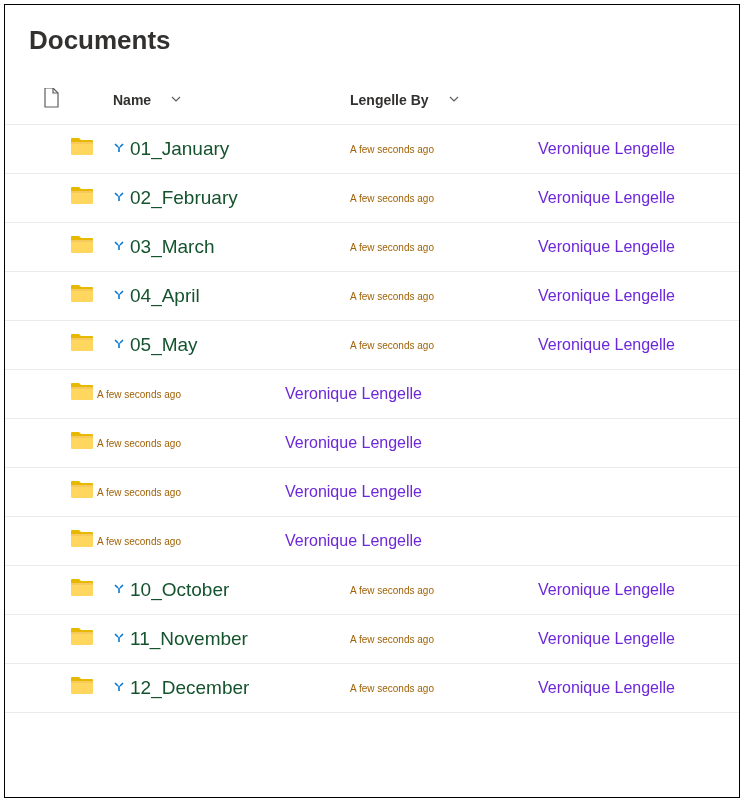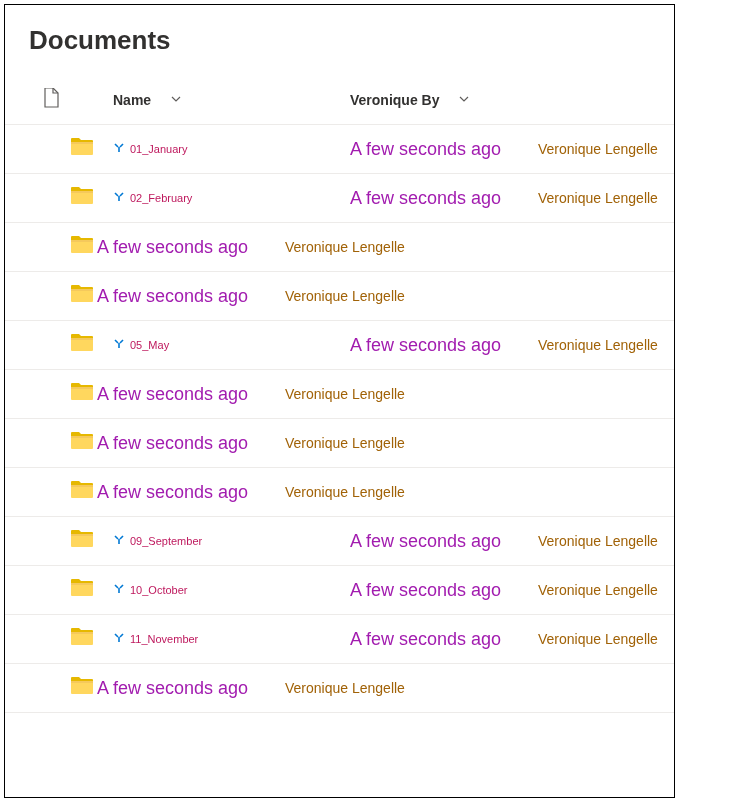--- a/index.html
+++ b/index.html
@@ -7,21 +7,21 @@
       padding: 0;
       box-sizing: border-box;
     }
     body {
       font-family: 'Segoe UI', Tahoma, Geneva, Verdana, sans-serif;
       background: #fff;
       padding: 4px;
     }
     .container {
       border: 1px solid #000;
-      width: 671px;
+      width: 736px;
       height: 794px;
       background: #fff;
       padding: 20px 0 0 0;
       overflow: hidden;
     }
     .page-title {
       font-size: 26px;
       font-weight: 600;
       color: #323130;
       padding: 0 24px 20px 24px;
@@ -87,30 +87,30 @@
     .name-cell {
       display: flex;
       align-items: center;
       gap: 5px;
       padding-left: 16px;
     }
     .new-badge {
       display: inline-block;
     }
     .item-name {
-      font-size: 11px;
-      color: #be185d;
+      font-size: 19px;
+      color: #14532d;
     }
     .item-modified {
-      font-size: 18px;
-      color: #a21caf;
+      font-size: 10px;
+      color: #a16207;
     }
     .item-modifiedby {
-      font-size: 14px;
-      color: #a16207;
+      font-size: 16px;
+      color: #6d28d9;
       text-align: center;
     }
     .file-type-icon {
       display: inline-block;
     }
   </style>
 </head>
 <body>
 
 <div class="container">
@@ -131,21 +131,21 @@
           <span>Name</span>
           <span class="chevron-down">
             <svg width="12" height="12" viewBox="0 0 12 12">
               <path d="M2 4 L6 8 L10 4" fill="none" stroke="#605e5c" stroke-width="1.2"></path>
             </svg>
           </span>
         </span>
       </div>
       <div class="col-modifiedby">
         <span class="header-label">
-          <span>Veronique By</span>
+          <span>Lengelle By</span>
           <span class="chevron-down">
             <svg width="12" height="12" viewBox="0 0 12 12">
               <path d="M2 4 L6 8 L10 4" fill="none" stroke="#605e5c" stroke-width="1.2"></path>
             </svg>
           </span>
         </span>
       </div>
     </div>
 
     <div id="rows">
@@ -210,36 +210,60 @@
         <div class="table-row">
           <div class="col-icon">
     <span class="folder-icon">
       <svg width="22" height="18" viewBox="0 0 22 18">
         <path d="M0 3 L0 1 Q0 0 1 0 L8 0 L10 2 L21 2 Q22 2 22 3 L22 4 L0 4 Z" fill="#e6b800"></path>
         <path d="M0 4 L22 4 L22 16 Q22 17 21 17 L1 17 Q0 17 0 16 Z" fill="#ffd75e"></path>
         <path d="M0 4 L22 4 L22 6 L0 6 Z" fill="#f5c95c"></path>
       </svg>
     </span>
           </div>
-          <div class="col-modified">
-            <span class="item-modified">A few seconds ago</span>
-          </div>
-          <div class="col-modifiedby">
-            <span class="item-modifiedby">Veronique Lengelle</span>
-          </div>
-        </div>
-        <div class="table-row">
-          <div class="col-icon">
-    <span class="folder-icon">
-      <svg width="22" height="18" viewBox="0 0 22 18">
-        <path d="M0 3 L0 1 Q0 0 1 0 L8 0 L10 2 L21 2 Q22 2 22 3 L22 4 L0 4 Z" fill="#e6b800"></path>
-        <path d="M0 4 L22 4 L22 16 Q22 17 21 17 L1 17 Q0 17 0 16 Z" fill="#ffd75e"></path>
-        <path d="M0 4 L22 4 L22 6 L0 6 Z" fill="#f5c95c"></path>
-      </svg>
-    </span>
+          <div class="col-name">
+            <div class="name-cell">
+    <span class="new-badge">
+      <svg width="12" height="12" viewBox="0 0 12 12">
+        <line x1="2" y1="2" x2="5" y2="5" stroke="#0078d4" stroke-width="1.6"></line>
+        <line x1="10" y1="2" x2="7" y2="5" stroke="#0078d4" stroke-width="1.6"></line>
+        <line x1="6" y1="5" x2="6" y2="10" stroke="#0078d4" stroke-width="1.6"></line>
+      </svg>
+    </span>
+              <span class="item-name">03_March</span>
+            </div>
+          </div>
+          <div class="col-modified">
+            <span class="item-modified">A few seconds ago</span>
+          </div>
+          <div class="col-modifiedby">
+            <span class="item-modifiedby">Veronique Lengelle</span>
+          </div>
+        </div>
+        <div class="table-row">
+          <div class="col-icon">
+    <span class="folder-icon">
+      <svg width="22" height="18" viewBox="0 0 22 18">
+        <path d="M0 3 L0 1 Q0 0 1 0 L8 0 L10 2 L21 2 Q22 2 22 3 L22 4 L0 4 Z" fill="#e6b800"></path>
+        <path d="M0 4 L22 4 L22 16 Q22 17 21 17 L1 17 Q0 17 0 16 Z" fill="#ffd75e"></path>
+        <path d="M0 4 L22 4 L22 6 L0 6 Z" fill="#f5c95c"></path>
+      </svg>
+    </span>
+          </div>
+          <div class="col-name">
+            <div class="name-cell">
+    <span class="new-badge">
+      <svg width="12" height="12" viewBox="0 0 12 12">
+        <line x1="2" y1="2" x2="5" y2="5" stroke="#0078d4" stroke-width="1.6"></line>
+        <line x1="10" y1="2" x2="7" y2="5" stroke="#0078d4" stroke-width="1.6"></line>
+        <line x1="6" y1="5" x2="6" y2="10" stroke="#0078d4" stroke-width="1.6"></line>
+      </svg>
+    </span>
+              <span class="item-name">04_April</span>
+            </div>
           </div>
           <div class="col-modified">
             <span class="item-modified">A few seconds ago</span>
           </div>
           <div class="col-modifiedby">
             <span class="item-modifiedby">Veronique Lengelle</span>
           </div>
         </div>
         <div class="table-row">
           <div class="col-icon">
@@ -324,32 +348,20 @@
         <div class="table-row">
           <div class="col-icon">
     <span class="folder-icon">
       <svg width="22" height="18" viewBox="0 0 22 18">
         <path d="M0 3 L0 1 Q0 0 1 0 L8 0 L10 2 L21 2 Q22 2 22 3 L22 4 L0 4 Z" fill="#e6b800"></path>
         <path d="M0 4 L22 4 L22 16 Q22 17 21 17 L1 17 Q0 17 0 16 Z" fill="#ffd75e"></path>
         <path d="M0 4 L22 4 L22 6 L0 6 Z" fill="#f5c95c"></path>
       </svg>
     </span>
           </div>
-          <div class="col-name">
-            <div class="name-cell">
-    <span class="new-badge">
-      <svg width="12" height="12" viewBox="0 0 12 12">
-        <line x1="2" y1="2" x2="5" y2="5" stroke="#0078d4" stroke-width="1.6"></line>
-        <line x1="10" y1="2" x2="7" y2="5" stroke="#0078d4" stroke-width="1.6"></line>
-        <line x1="6" y1="5" x2="6" y2="10" stroke="#0078d4" stroke-width="1.6"></line>
-      </svg>
-    </span>
-              <span class="item-name">09_September</span>
-            </div>
-          </div>
           <div class="col-modified">
             <span class="item-modified">A few seconds ago</span>
           </div>
           <div class="col-modifiedby">
             <span class="item-modifiedby">Veronique Lengelle</span>
           </div>
         </div>
         <div class="table-row">
           <div class="col-icon">
     <span class="folder-icon">
@@ -410,20 +422,32 @@
         </div>
         <div class="table-row">
           <div class="col-icon">
     <span class="folder-icon">
       <svg width="22" height="18" viewBox="0 0 22 18">
         <path d="M0 3 L0 1 Q0 0 1 0 L8 0 L10 2 L21 2 Q22 2 22 3 L22 4 L0 4 Z" fill="#e6b800"></path>
         <path d="M0 4 L22 4 L22 16 Q22 17 21 17 L1 17 Q0 17 0 16 Z" fill="#ffd75e"></path>
         <path d="M0 4 L22 4 L22 6 L0 6 Z" fill="#f5c95c"></path>
       </svg>
     </span>
+          </div>
+          <div class="col-name">
+            <div class="name-cell">
+    <span class="new-badge">
+      <svg width="12" height="12" viewBox="0 0 12 12">
+        <line x1="2" y1="2" x2="5" y2="5" stroke="#0078d4" stroke-width="1.6"></line>
+        <line x1="10" y1="2" x2="7" y2="5" stroke="#0078d4" stroke-width="1.6"></line>
+        <line x1="6" y1="5" x2="6" y2="10" stroke="#0078d4" stroke-width="1.6"></line>
+      </svg>
+    </span>
+              <span class="item-name">12_December</span>
+            </div>
           </div>
           <div class="col-modified">
             <span class="item-modified">A few seconds ago</span>
           </div>
           <div class="col-modifiedby">
             <span class="item-modifiedby">Veronique Lengelle</span>
           </div>
         </div>
       </div>
   </div>

